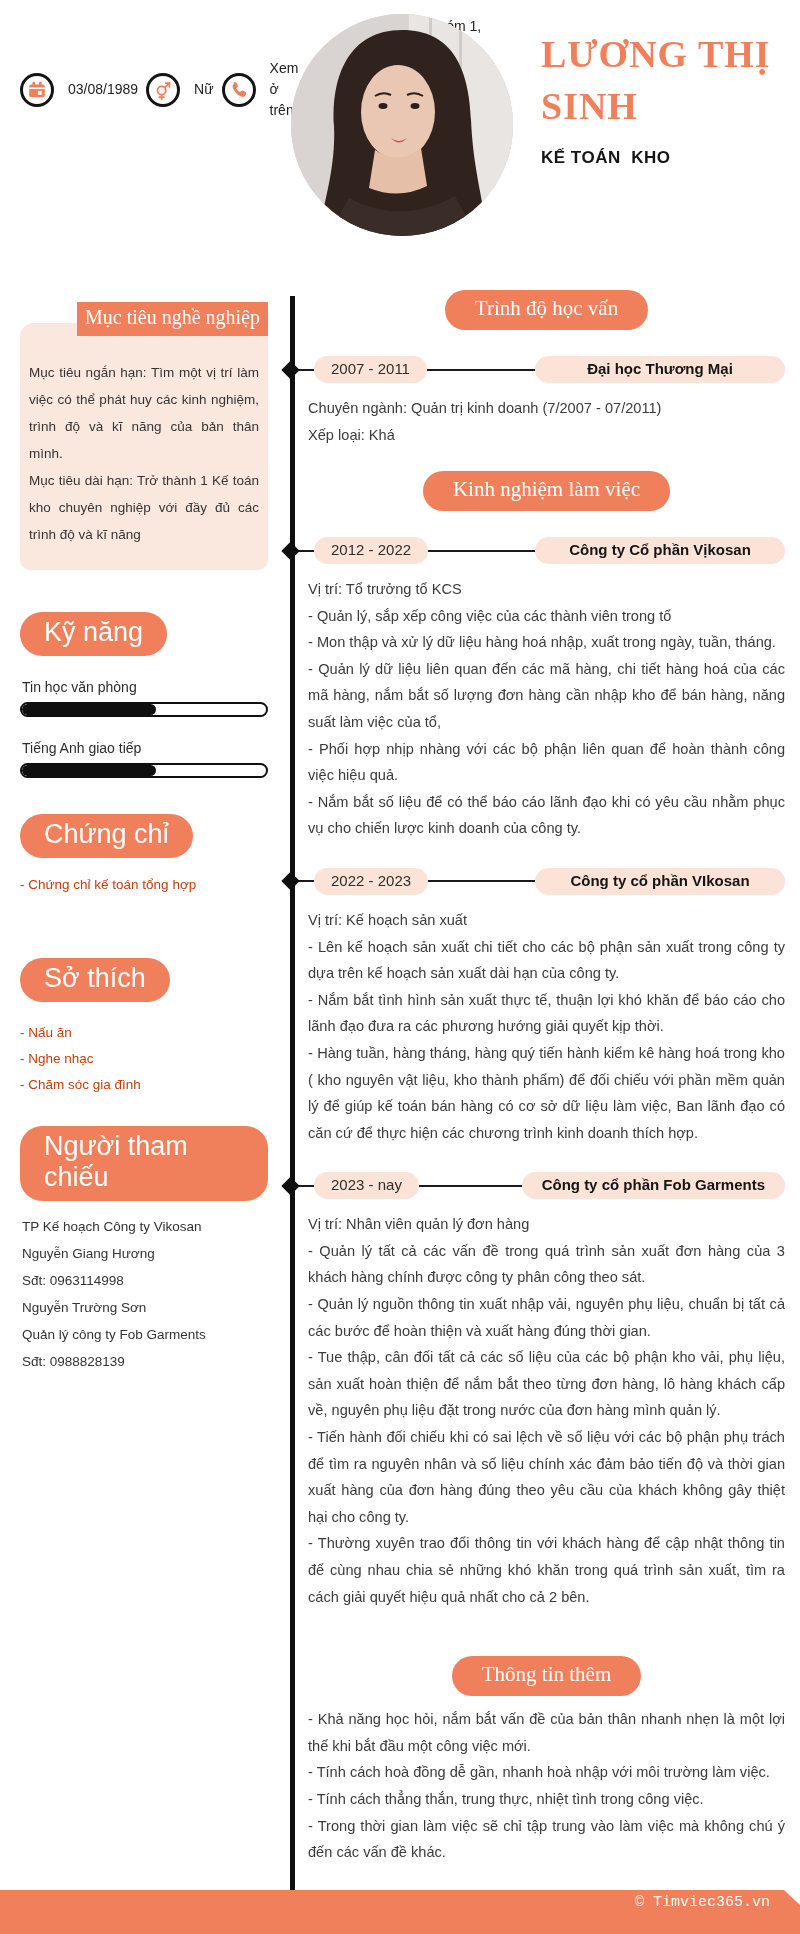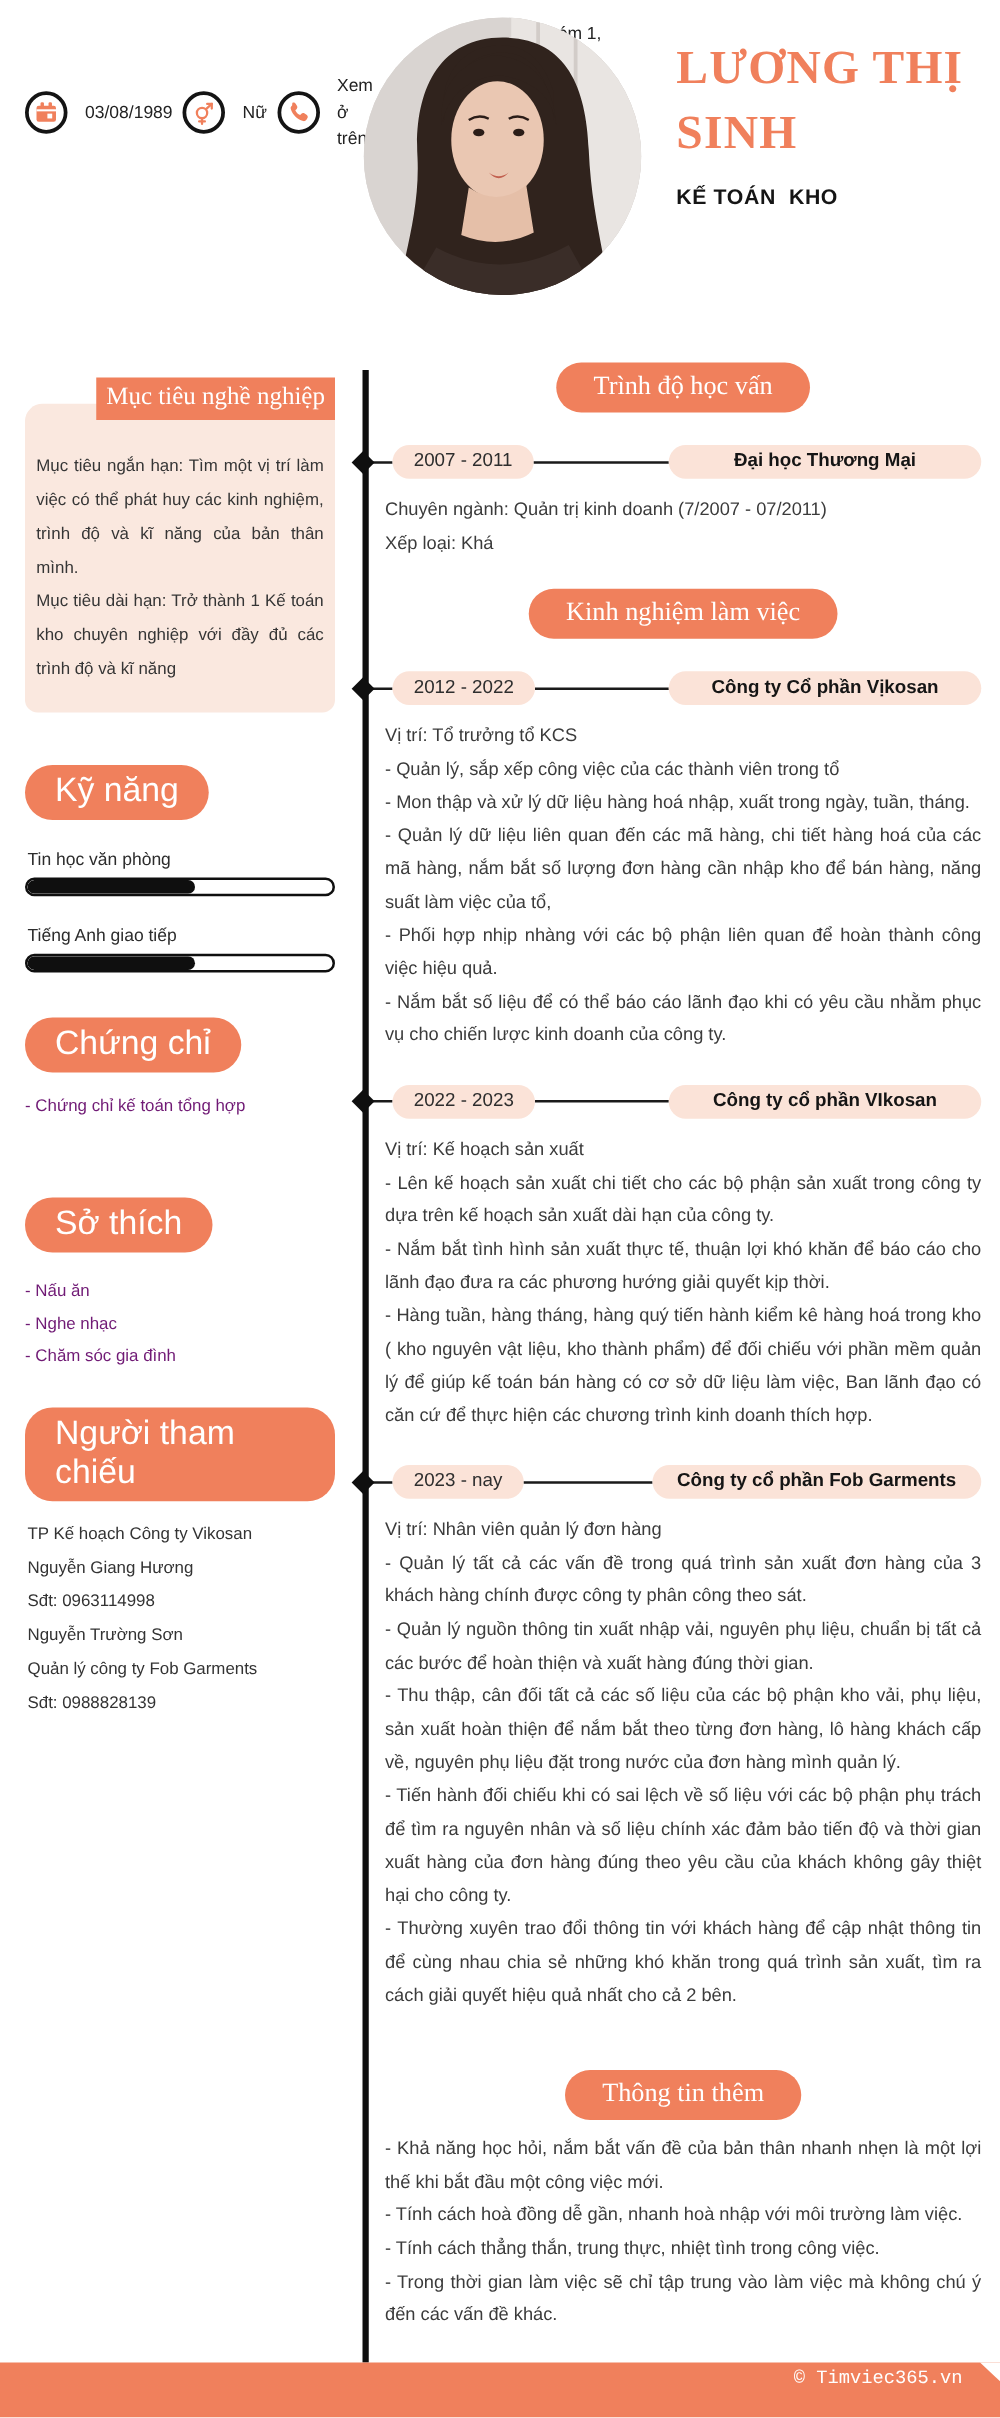--- a/index.html
+++ b/index.html
@@ -35,21 +35,21 @@
   .obj-box{background:var(--peach);border-radius:14px 0 10px 10px;margin-top:-13px;
     padding:36px 9px 22px 9px;font-size:13.5px;line-height:27px;text-align:justify;color:#353535;}
   .obj-box p{margin:0;}
   .pill-head{display:inline-block;background:var(--accent);color:#fff;font-family:Liberation Sans, sans-serif;
     font-size:27px;padding:5px 24px 8px;border-radius:22px;}
   .mt-skills{margin-top:42px;}
   .skill-label{margin:23px 0 7px 2px;font-size:14px;color:#2c2c2c;}
   .bar{height:15px;border:2px solid #0f0f0f;border-radius:8px;background:#fff;position:relative;overflow:hidden;}
   .bar-fill{position:absolute;left:0;top:0;bottom:0;background:#0f0f0f;border-radius:6px;}
   .mt-cert{margin-top:36px;}
-  .left-item{font-size:13.5px;line-height:26px;color:#701a75;margin-top:14px;}
+  .left-item{font-size:13.5px;line-height:26px;color:#c2410c;margin-top:14px;}
   .mt-hobby{margin-top:60px;}
   .hobby-list{margin-top:18px;}
   .hobby-list .left-item{margin-top:0;margin-bottom:0;}
   .hobby-list div{line-height:26px;}
   .mt-ref{margin-top:28px;}
   .ref-list{margin-top:12px;padding-left:2px;}
   .ref-list div{font-size:13.5px;line-height:27px;color:#333;}
   
   .rpill-wrap{text-align:center;}
   .rpill{display:inline-block;background:var(--accent);color:#fff;font-family:"Liberation Serif",serif;
@@ -254,21 +254,21 @@
   <div class="trow">
     <span class="conn start"></span>
     <span class="dpill">2023 - nay</span>
     <span class="conn"></span>
     <span class="cpill">Công ty cổ phần Fob Garments</span>
   </div>
   <div class="rtext">
     <p>Vị trí: Nhân viên quản lý đơn hàng</p>
     <p>- Quản lý tất cả các vấn đề trong quá trình sản xuất đơn hàng của 3 khách hàng chính được công ty phân công theo sát.</p>
     <p>- Quản lý nguồn thông tin xuất nhập vải, nguyên phụ liệu, chuẩn bị tất cả các bước để hoàn thiện và xuất hàng đúng thời gian.</p>
-    <p>- Thu thập, cân đối tất cả các số liệu của các bộ phận kho vải, phụ liệu, sản xuất hoàn thiện để nắm bắt theo từng đơn hàng, lô hàng khách cấp về, nguyên phụ liệu đặt trong nước của đơn hàng mình quản lý.</p>
+    <p>- Tue thập, cân đối tất cả các số liệu của các bộ phận kho vải, phụ liệu, sản xuất hoàn thiện để nắm bắt theo từng đơn hàng, lô hàng khách cấp về, nguyên phụ liệu đặt trong nước của đơn hàng mình quản lý.</p>
     <p>- Tiến hành đối chiếu khi có sai lệch về số liệu với các bộ phận phụ trách để tìm ra nguyên nhân và số liệu chính xác đảm bảo tiến độ và thời gian xuất hàng của đơn hàng đúng theo yêu cầu của khách không gây thiệt hại cho công ty.</p>
     <p>- Thường xuyên trao đổi thông tin với khách hàng để cập nhật thông tin để cùng nhau chia sẻ những khó khăn trong quá trình sản xuất, tìm ra cách giải quyết hiệu quả nhất cho cả 2 bên.</p>
   </div>
 
   <div class="rpill-wrap mt-more">
     <span class="rpill">Thông tin thêm</span>
   </div>
   <div class="rtext addl">
     <p>- Khả năng học hỏi, nắm bắt vấn đề của bản thân nhanh nhẹn là một lợi thế khi bắt đầu một công việc mới.</p>
     <p>- Tính cách hoà đồng dễ gần, nhanh hoà nhập với môi trường làm việc.</p>

